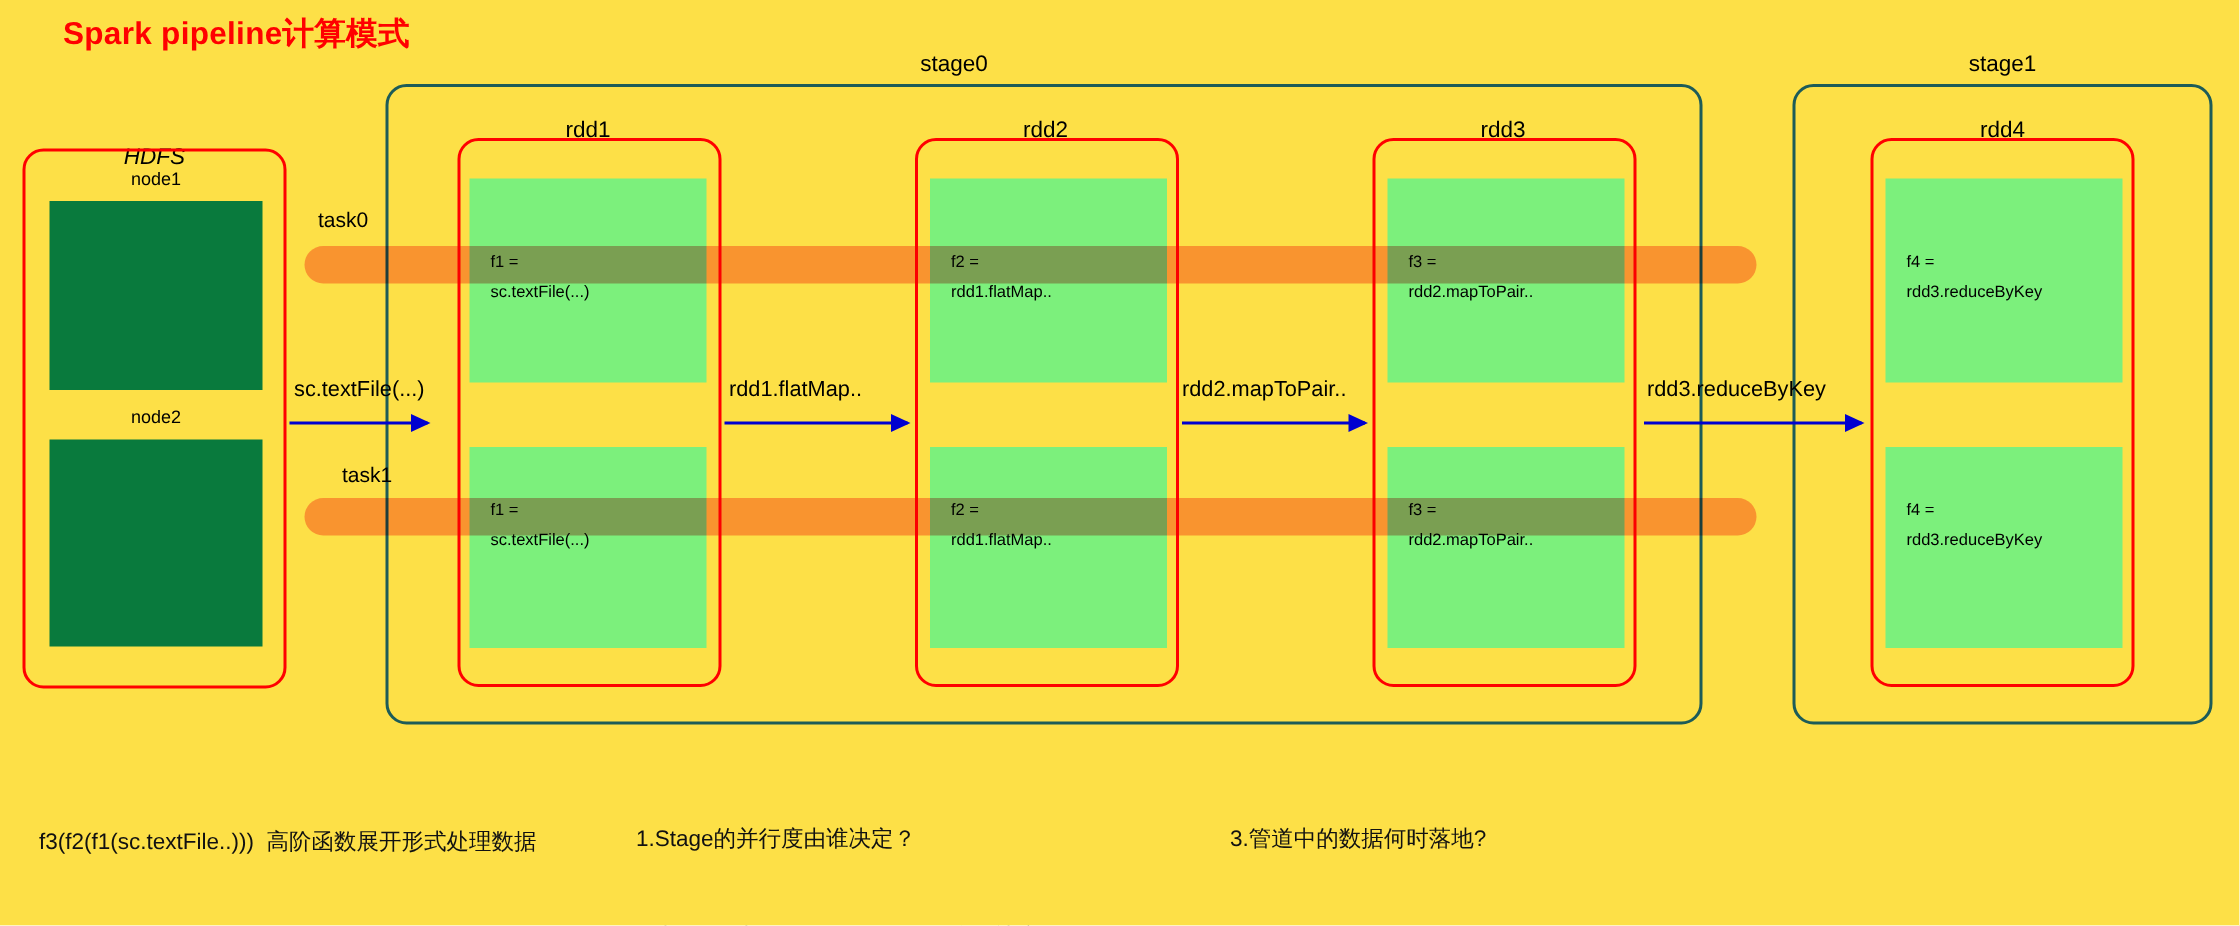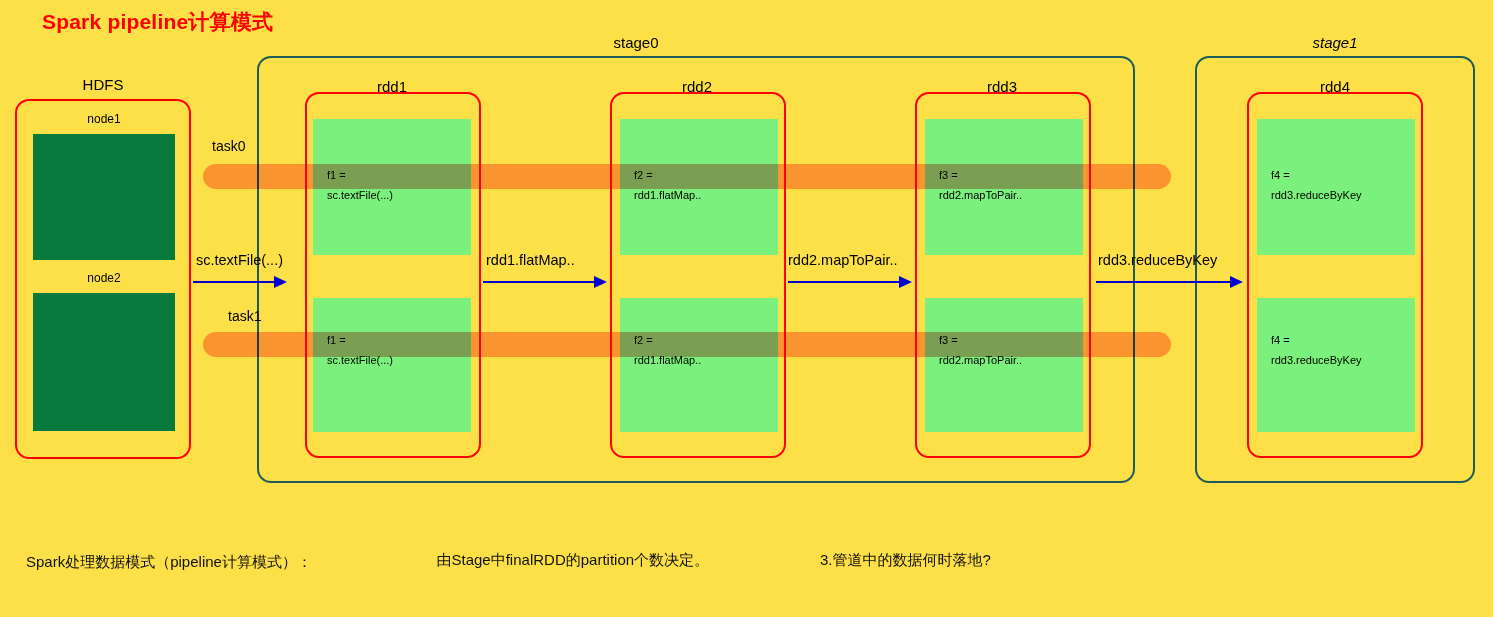--- a/index.html
+++ b/index.html
@@ -143,23 +143,23 @@
 <body>
 
 <div id="canvas">
 
   <div class="title">Spark pipeline计算模式</div>
 
   <div class="stage-box" style="left:257px; top:56px; width:878px; height:427px;"></div>
   <div class="stage-label" style="left:596px; top:34px; width:80px;">stage0</div>
 
   <div class="stage-box" style="left:1195px; top:56px; width:280px; height:427px;"></div>
-  <div class="stage-label" style="left:1295px; top:34px; width:80px;font-style:italic;">stage1</div>
-
-  <div class="box-label" style="left:63px; top:76px; width:80px;">HDFS</div>
+  <div class="stage-label" style="left:1295px; top:34px; width:80px;">stage1</div>
+
+  <div class="box-label" style="left:63px; top:96px; width:80px;font-style:italic;">HDFS</div>
   <div class="red-box" style="left:15px; top:99px; width:176px; height:360px;"></div>
   <div class="node-label" style="left:64px; top:112px; width:80px;">node1</div>
   <div class="node-block" style="left:33px; top:134px; width:142px; height:126px;"></div>
   <div class="node-label" style="left:64px; top:271px; width:80px;">node2</div>
   <div class="node-block" style="left:33px; top:293px; width:142px; height:138px;"></div>
 
   <div class="box-label" style="left:352px; top:78px; width:80px;">rdd1</div>
   <div class="red-box" style="left:305px; top:92px; width:176px; height:366px;"></div>
   <div class="partition" style="left:313px; top:119px; width:158px; height:136px;">
     <span class="ptext" style="top:46px;">
@@ -231,27 +231,27 @@
   <div class="arrow-label" style="left:486px; top:252px;">rdd1.flatMap..</div>
   <div class="arrow" style="left:483px; top:281px; width:122px;"></div>
 
   <div class="arrow-label" style="left:788px; top:252px;">rdd2.mapToPair..</div>
   <div class="arrow" style="left:788px; top:281px; width:122px;"></div>
 
   <div class="arrow-label" style="left:1098px; top:252px;">rdd3.reduceByKey</div>
   <div class="arrow" style="left:1096px; top:281px; width:145px;"></div>
 
   <div class="note" style="left:26px; top:508px;">
-    <span class="ln">Spark处理数据模式（pipeline计算模式）：</span>
     <span class="ln">f3(f2(f1(sc.textFile..)))  高阶函数展开形式处理数据</span>
     
     
   </div>
 
   <div class="note" style="left:424px; top:506px;">
+    <span class="ln">1.Stage的并行度由谁决定？</span>
     <span class="ln">   由Stage中finalRDD的partition个数决定。</span>
     
     
     
   </div>
 
   <div class="note" style="left:820px; top:506px;">
     <span class="ln">3.管道中的数据何时落地?</span>
     <span class="ln">   1).shuffle write</span>
     

